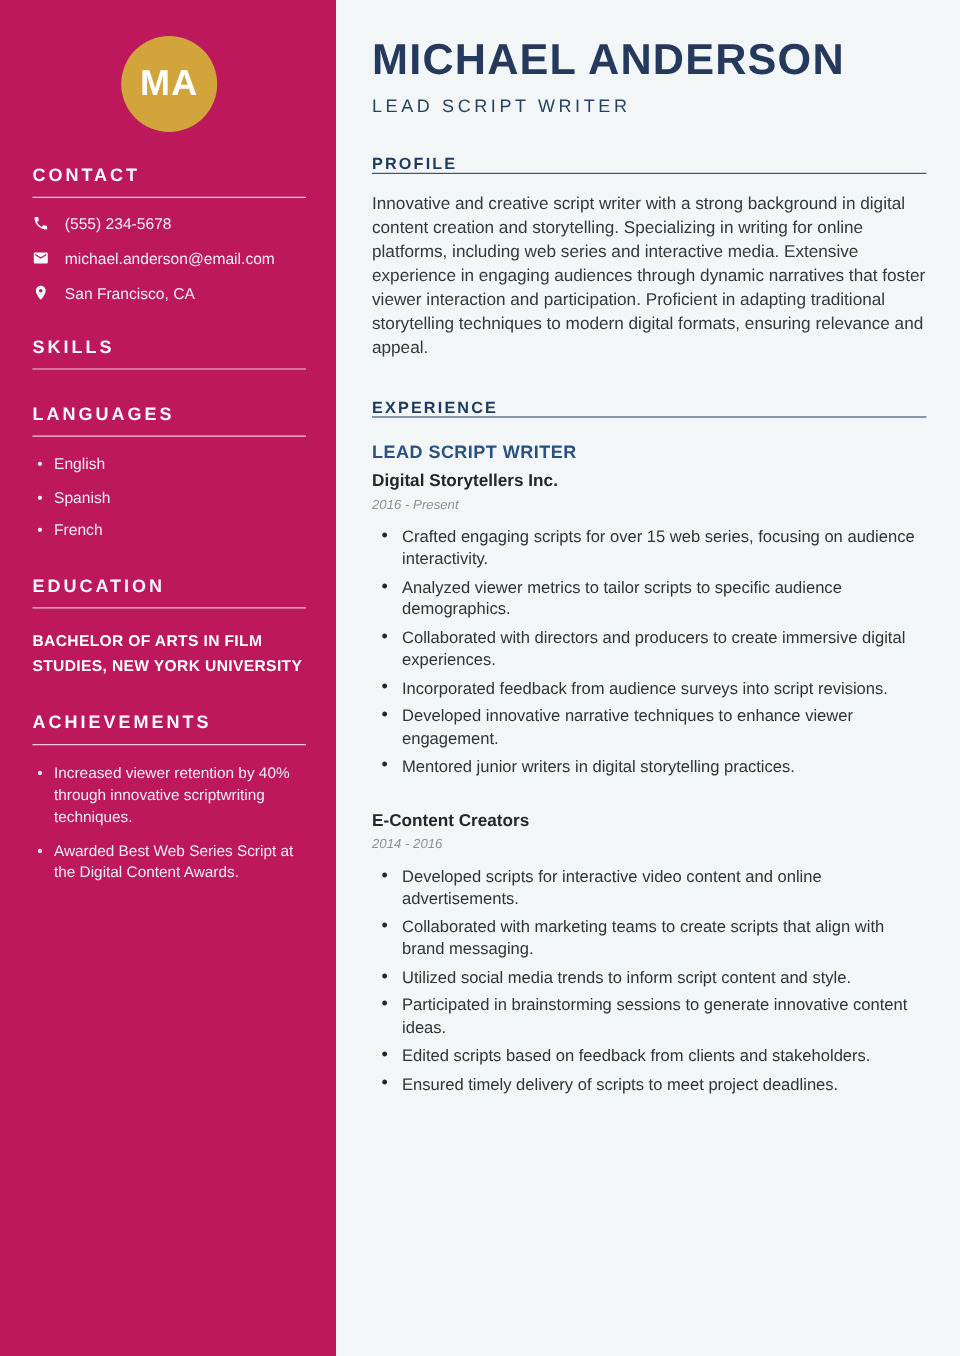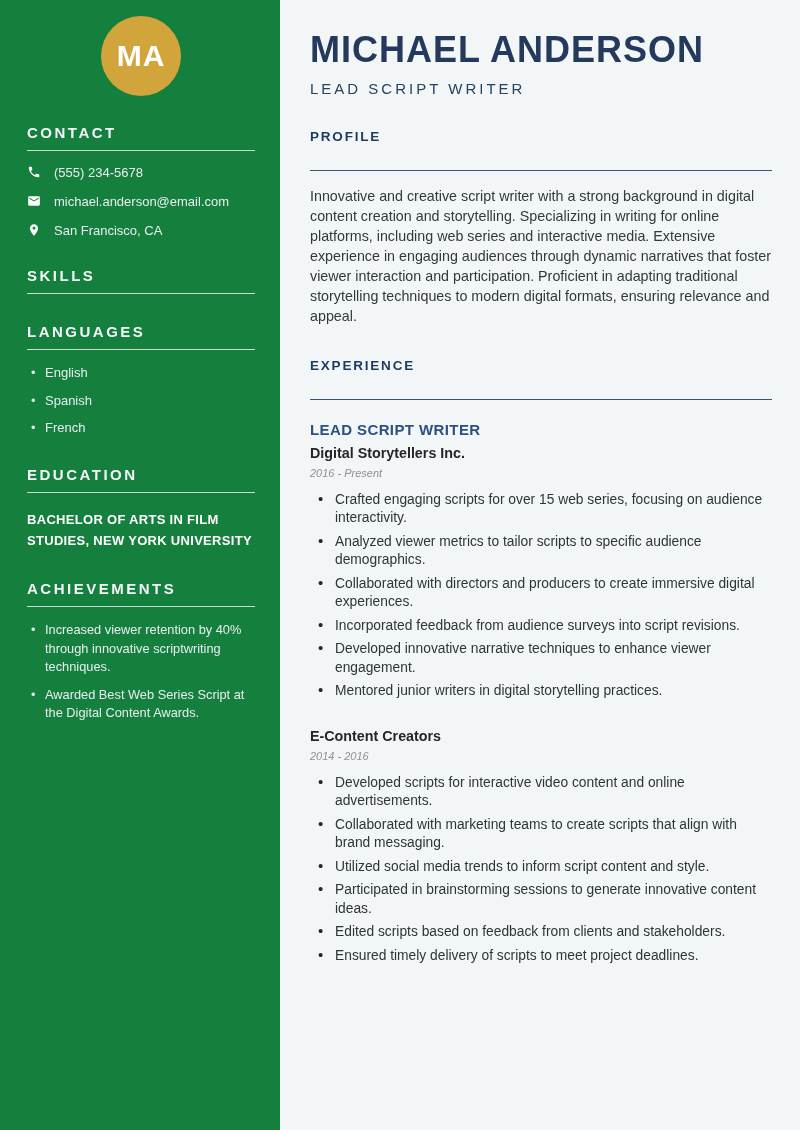--- a/index.html
+++ b/index.html
@@ -7,23 +7,23 @@
   body {
     width: 800px; height: 1130px;
     display: flex;
     font-family: "Liberation Sans", sans-serif;
     background: #f2f6f7;
   }
 
   
   .sidebar {
     width: 280px; min-width: 280px;
-    background: #15803d;
+    background: #be185d;
     color: #e8edf2;
-    padding: 16px 25px 40px 27px;
+    padding: 30px 25px 40px 27px;
   }
   .avatar {
     width: 80px; height: 80px;
     border-radius: 50%;
     background: #d1a53b;
     margin: 0 auto;
     display: flex; align-items: center; justify-content: center;
     color: #ffffff; font-size: 30px; font-weight: 700; letter-spacing: 1px;
   }
   .side-section { margin-top: 28px; }
@@ -89,21 +89,21 @@
     font-size: 15px; font-weight: 400;
     letter-spacing: 3px;
     color: #27425f;
   }
   .section { margin-top: 32px; }
   .section-title {
     margin: 0;
     font-size: 13.5px; font-weight: 700;
     letter-spacing: 1.8px;
     color: #1e3a5f;
-    padding-bottom: 26px;
+    padding-bottom: 0;
     border-bottom: 1px solid #3a5574;
   }
   .profile-text {
     margin: 15px 0 0;
     font-size: 14.3px;
     line-height: 20px;
     color: #33383d;
   }
   .job { margin-top: 21px; }
   .job + .job { margin-top: 27px; }

